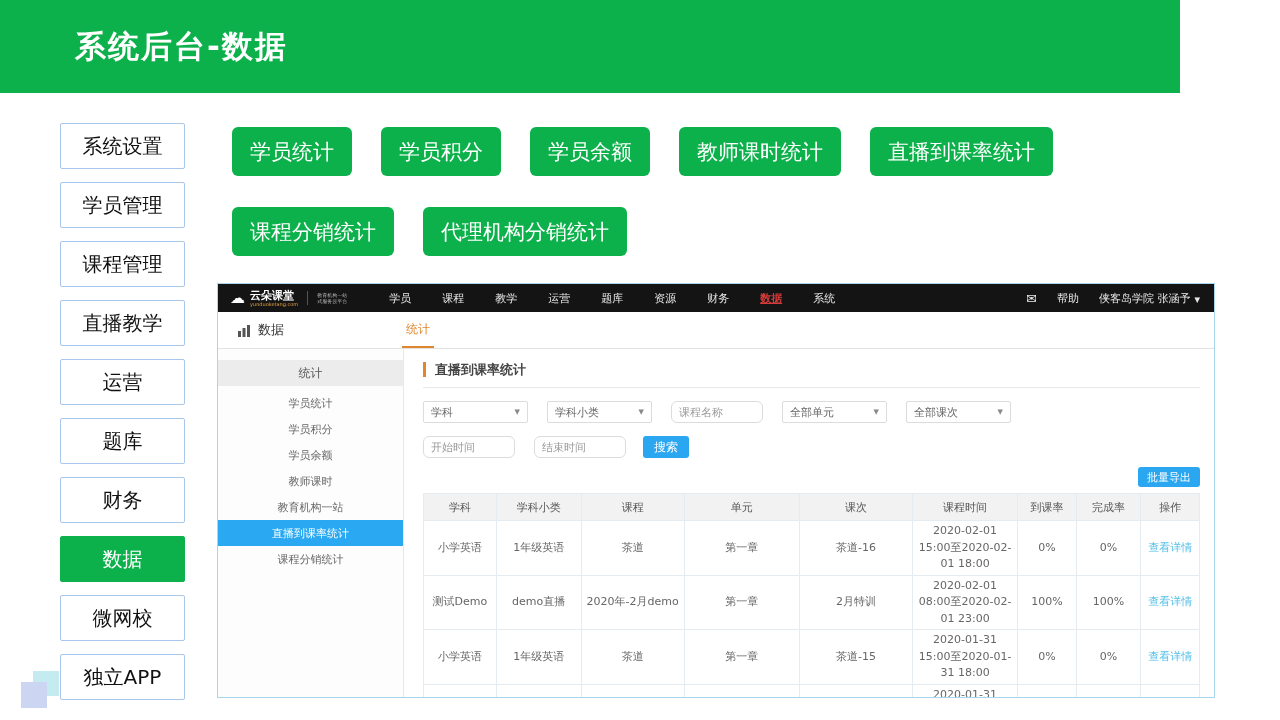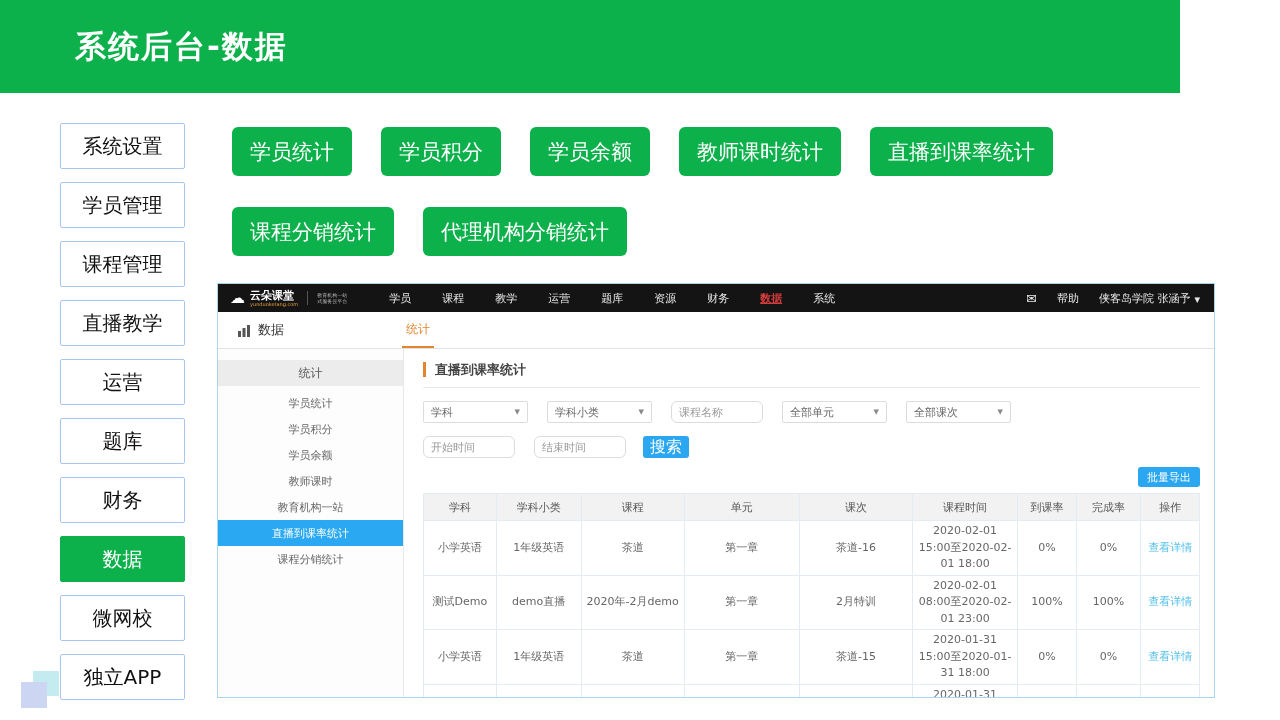--- a/index.html
+++ b/index.html
@@ -88,21 +88,21 @@
   }
   .caret { font-size:7px; color:#888; }
   .t-input {
     width:92px; height:22px; border:1px solid #dcdcdc; border-radius:6px;
     font-size:11px; color:#666; padding:0 7px;
     font-family:"DejaVu Sans","Liberation Sans",sans-serif;
   }
   .t-input::placeholder { color:#9a9a9a; }
   .search-btn {
     width:46px; height:22px; background:#2aa7f0; color:#fff; border:none; border-radius:3px;
-    font-size:16px; cursor:pointer; margin-left:-2px;
+    font-size:12px; cursor:pointer; margin-left:-2px;
     font-family:"DejaVu Sans","Liberation Sans",sans-serif;
   }
   .export-row { display:flex; justify-content:flex-end; margin-top:9px; }
   .export-btn {
     height:20px; background:#2aa7f0; color:#fff; border:none; border-radius:3px;
     font-size:11px; padding:0 9px; cursor:pointer;
     font-family:Liberation Serif, serif;
   }
   table { width:100%; border-collapse:collapse; margin-top:6px; font-size:11px; color:#666;
     table-layout:fixed; }

